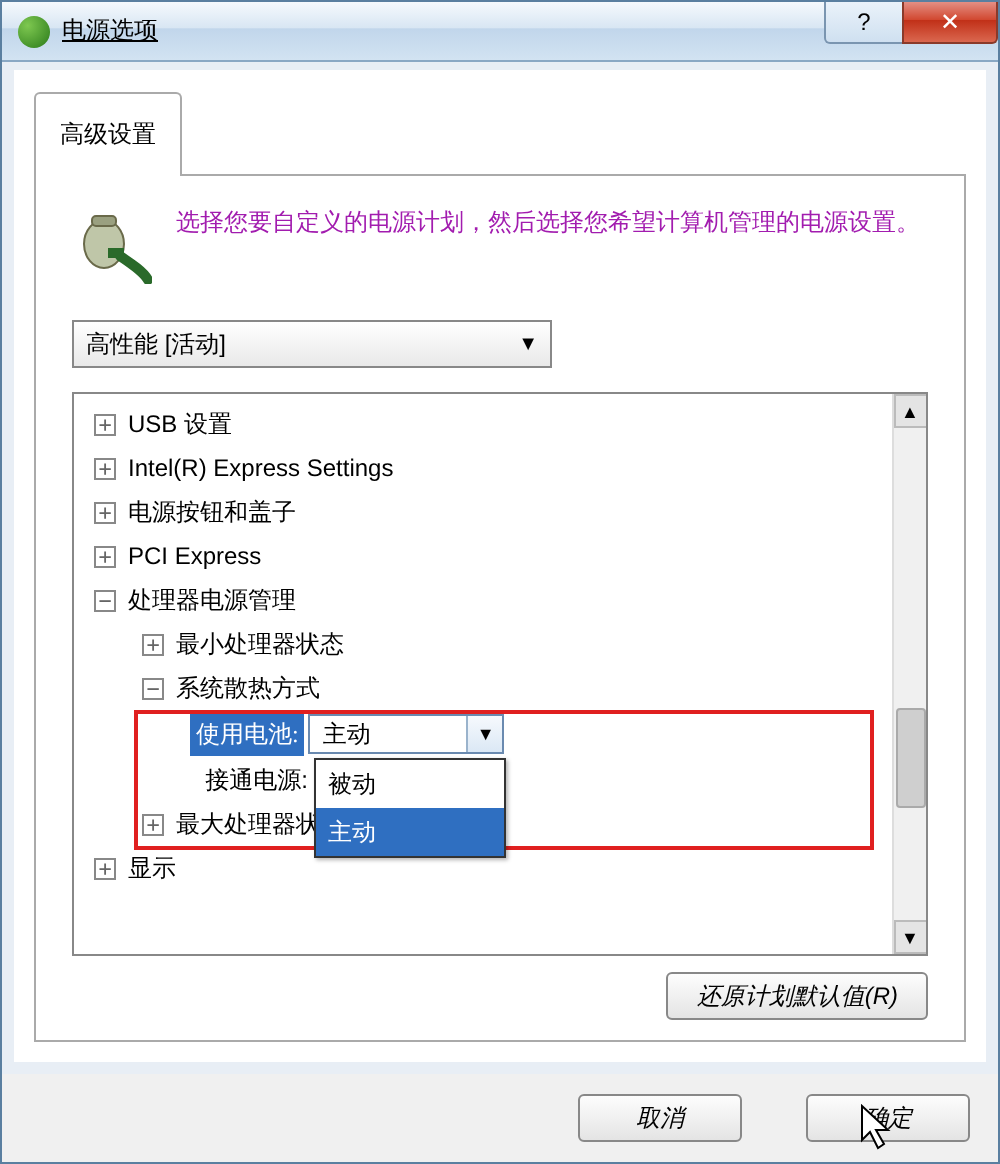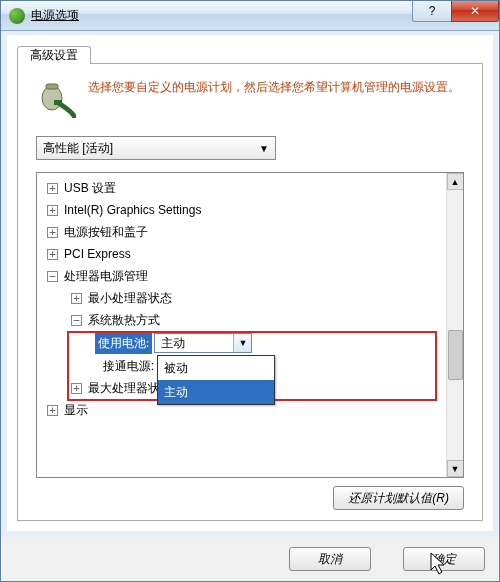--- a/index.html
+++ b/index.html
@@ -53,41 +53,41 @@
     flex: 1;
     padding: 10px;
     display: flex;
     flex-direction: column;
     background: #fff;
     border: 6px solid #e8eef5;
     border-top: 4px solid #e8eef5;
   }
   .tabstrip { display: flex; }
   .tab {
-    padding: 0 12px;
+    padding: 12px 12px;
     border: 1px solid #aaa;
     border-bottom: none;
     background: #fff;
     border-top-left-radius: 3px; border-top-right-radius: 3px;
     position: relative; top: 1px; z-index: 2;
   }
   .tabpage {
     flex: 1;
     border: 1px solid #aaa;
     background: #fff;
     padding: 14px 18px 10px 18px;
     display: flex; flex-direction: column;
   }
   .intro { display: flex; gap: 12px; margin-bottom: 18px; }
   .intro-icon {
     width: 40px; height: 40px; flex: 0 0 40px;
     position: relative;
   }
   .intro-icon svg { width: 40px; height: 40px; }
-  .intro-text { line-height: 1.6; color: #c2410c; }
+  .intro-text { line-height: 1.6; color: #a21caf; }
   .plan-select {
     width: 240px; height: 24px;
     border: 1px solid #888;
     background: linear-gradient(#fff,#e9e9e9);
     display: flex; align-items: center; padding: 0 6px;
     justify-content: space-between;
     margin-bottom: 12px;
   }
   .plan-select .arrow { font-size: 10px; }
   .tree-wrap {
@@ -132,21 +132,21 @@
     display: inline-flex; align-items: stretch;
     border: 1px solid #6a8ab0; height: 20px; background:#fff;
     margin-left: 2px;
   }
   .combo .cval { padding: 0 6px; display:flex; align-items:center; min-width: 78px; background:#fff;}
   .combo .carrow { width: 18px; background: linear-gradient(#f6f9fd,#dbe8f5); border-left:1px solid #9ab3cc; display:flex;align-items:center;justify-content:center; font-size:9px;}
   .dropdown {
     position: absolute;
     border: 1px solid #333;
     background: #fff;
-    width: 118px;
+    width: 96px;
     box-shadow: 1px 1px 2px rgba(0,0,0,0.3);
   }
   .dropdown .opt { padding: 1px 6px; }
   .dropdown .opt.hl { background: #2f6fc1; color: #fff; }
   .row-label { display:inline-block; text-align:right; }
   .btn-row { display:flex; justify-content:flex-end; padding-top:8px; }
   .btn {
     min-width: 82px; height: 24px;
     border: 1px solid #888; border-radius: 3px;
     background: linear-gradient(#fdfdfd,#e4e4e4);
@@ -210,21 +210,21 @@
       </div>
 
       <div class="tree-wrap">
         <div class="tree">
           <div class="node lvl0">
               <span class="box">+</span>
               <span>USB 设置</span>
             </div>
           <div class="node lvl0">
               <span class="box">+</span>
-              <span>Intel(R) Graphics Settings</span>
+              <span>Intel(R) Express Settings</span>
             </div>
           <div class="node lvl0">
               <span class="box">+</span>
               <span>电源按钮和盖子</span>
             </div>
           <div class="node lvl0">
               <span class="box">+</span>
               <span>PCI Express</span>
             </div>
           <div class="node lvl0">

